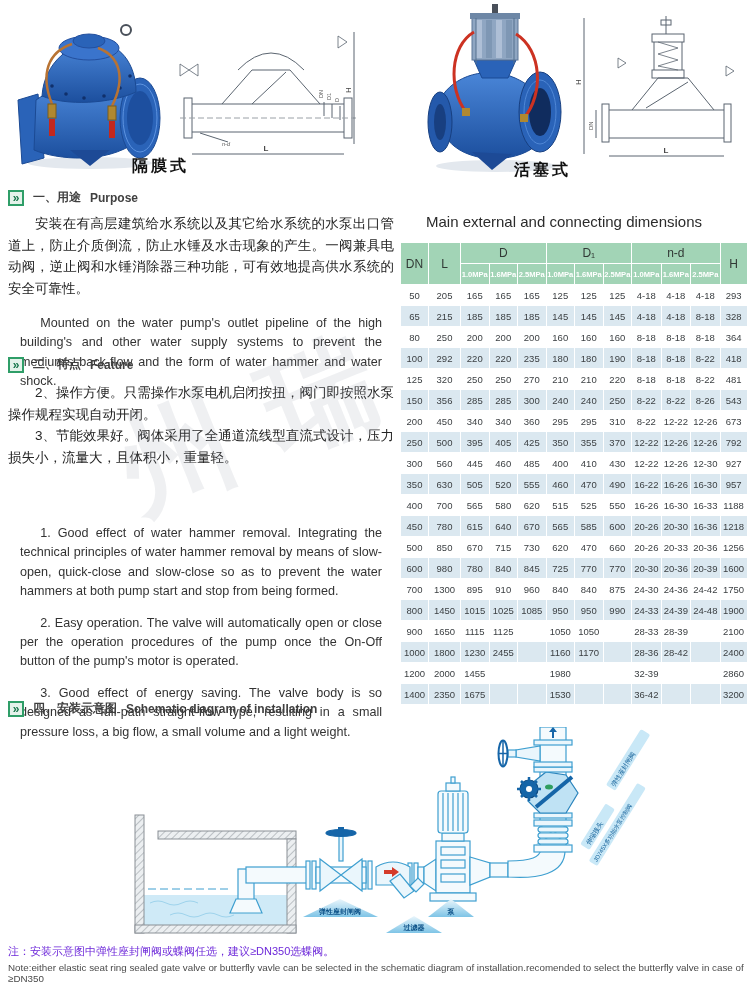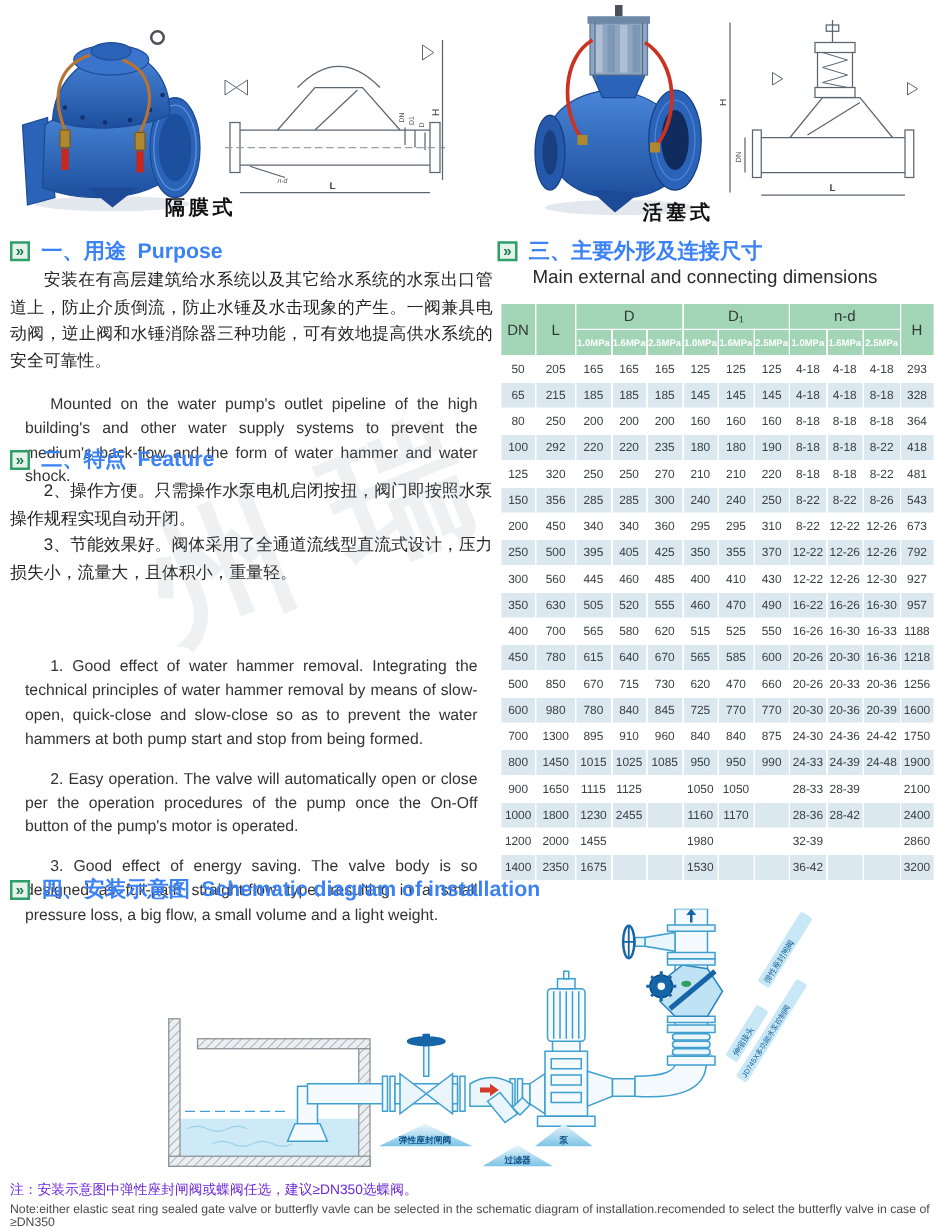--- a/index.html
+++ b/index.html
@@ -1,21 +1,21 @@
 <!DOCTYPE html>
 <html><head>
 <meta charset="utf-8">
 <style>
   html,body{margin:0;padding:0;background:#fff}
   .page{position:relative;width:750px;height:982px;background:#fff;overflow:hidden;
         font-family:"Liberation Sans","DejaVu Sans",sans-serif;color:#222}
 
   
   .sec-head{position:absolute;display:flex;align-items:center;gap:9px;
-            font-size:17px;font-weight:bold;color:#3b82f6;white-space:nowrap}
+            font-size:12px;font-weight:bold;color:#404040;white-space:nowrap}
   .sec-icon{width:12px;height:12px;border:2px solid #2f9e68;background:#e4f2ea;
             display:inline-flex;align-items:center;justify-content:center;
             color:#19764c;font-size:12px;font-weight:bold;line-height:1}
   .sec-icon::before{content:"»"}
   .sub-title{position:absolute;font-size:15px;color:#2b2b2b}
 
   
   .blk{position:absolute;text-align:justify}
   .cjk{font-size:13.5px;line-height:21.5px;text-indent:2em;margin:0;color:#242424}
   .eng{font-size:12.6px;line-height:19.4px;text-indent:1.6em;margin:12px;color:#333}
@@ -196,24 +196,20 @@
   <div class="blk" id="feature-cn" style="left:8px;top:382px;width:386px">
       <p class="cjk">2、操作方便。只需操作水泵电机启闭按扭，阀门即按照水泵操作规程实现自动开闭。</p>
       <p class="cjk">3、节能效果好。阀体采用了全通道流线型直流式设计，压力损失小，流量大，且体积小，重量轻。</p>
     </div>
   <div class="blk" id="feature-en" style="left:8px;top:512px;width:386px">
       <p class="eng">1. Good effect of water hammer removal. Integrating the technical principles of water hammer removal by means of slow-open, quick-close and slow-close so as to prevent the water hammers at both pump start and stop from being formed.</p>
       <p class="eng">2. Easy operation. The valve will automatically open or close per the operation procedures of the pump once the On-Off button of the pump's motor is operated.</p>
       <p class="eng">3. Good effect of energy saving. The valve body is so designed as full-path straight-flow type, resulting in a small pressure loss, a big flow, a small volume and a light weight.</p>
     </div>
 
-  <div class="sec-head" style="left:398px;top:189px">
-    <span class="sec-icon"></span>
-    <span>三、主要外形及连接尺寸</span>
-  </div>
   <div class="sub-title" style="left:426px;top:213px">Main external and connecting dimensions</div>
 
   <table class="dim-table">
     <colgroup>
       <col style="width:28px">
         <col style="width:32px">
       <col style="width:28.5px">
         <col style="width:28.5px">
         <col style="width:28.5px">
       <col style="width:28.5px">

